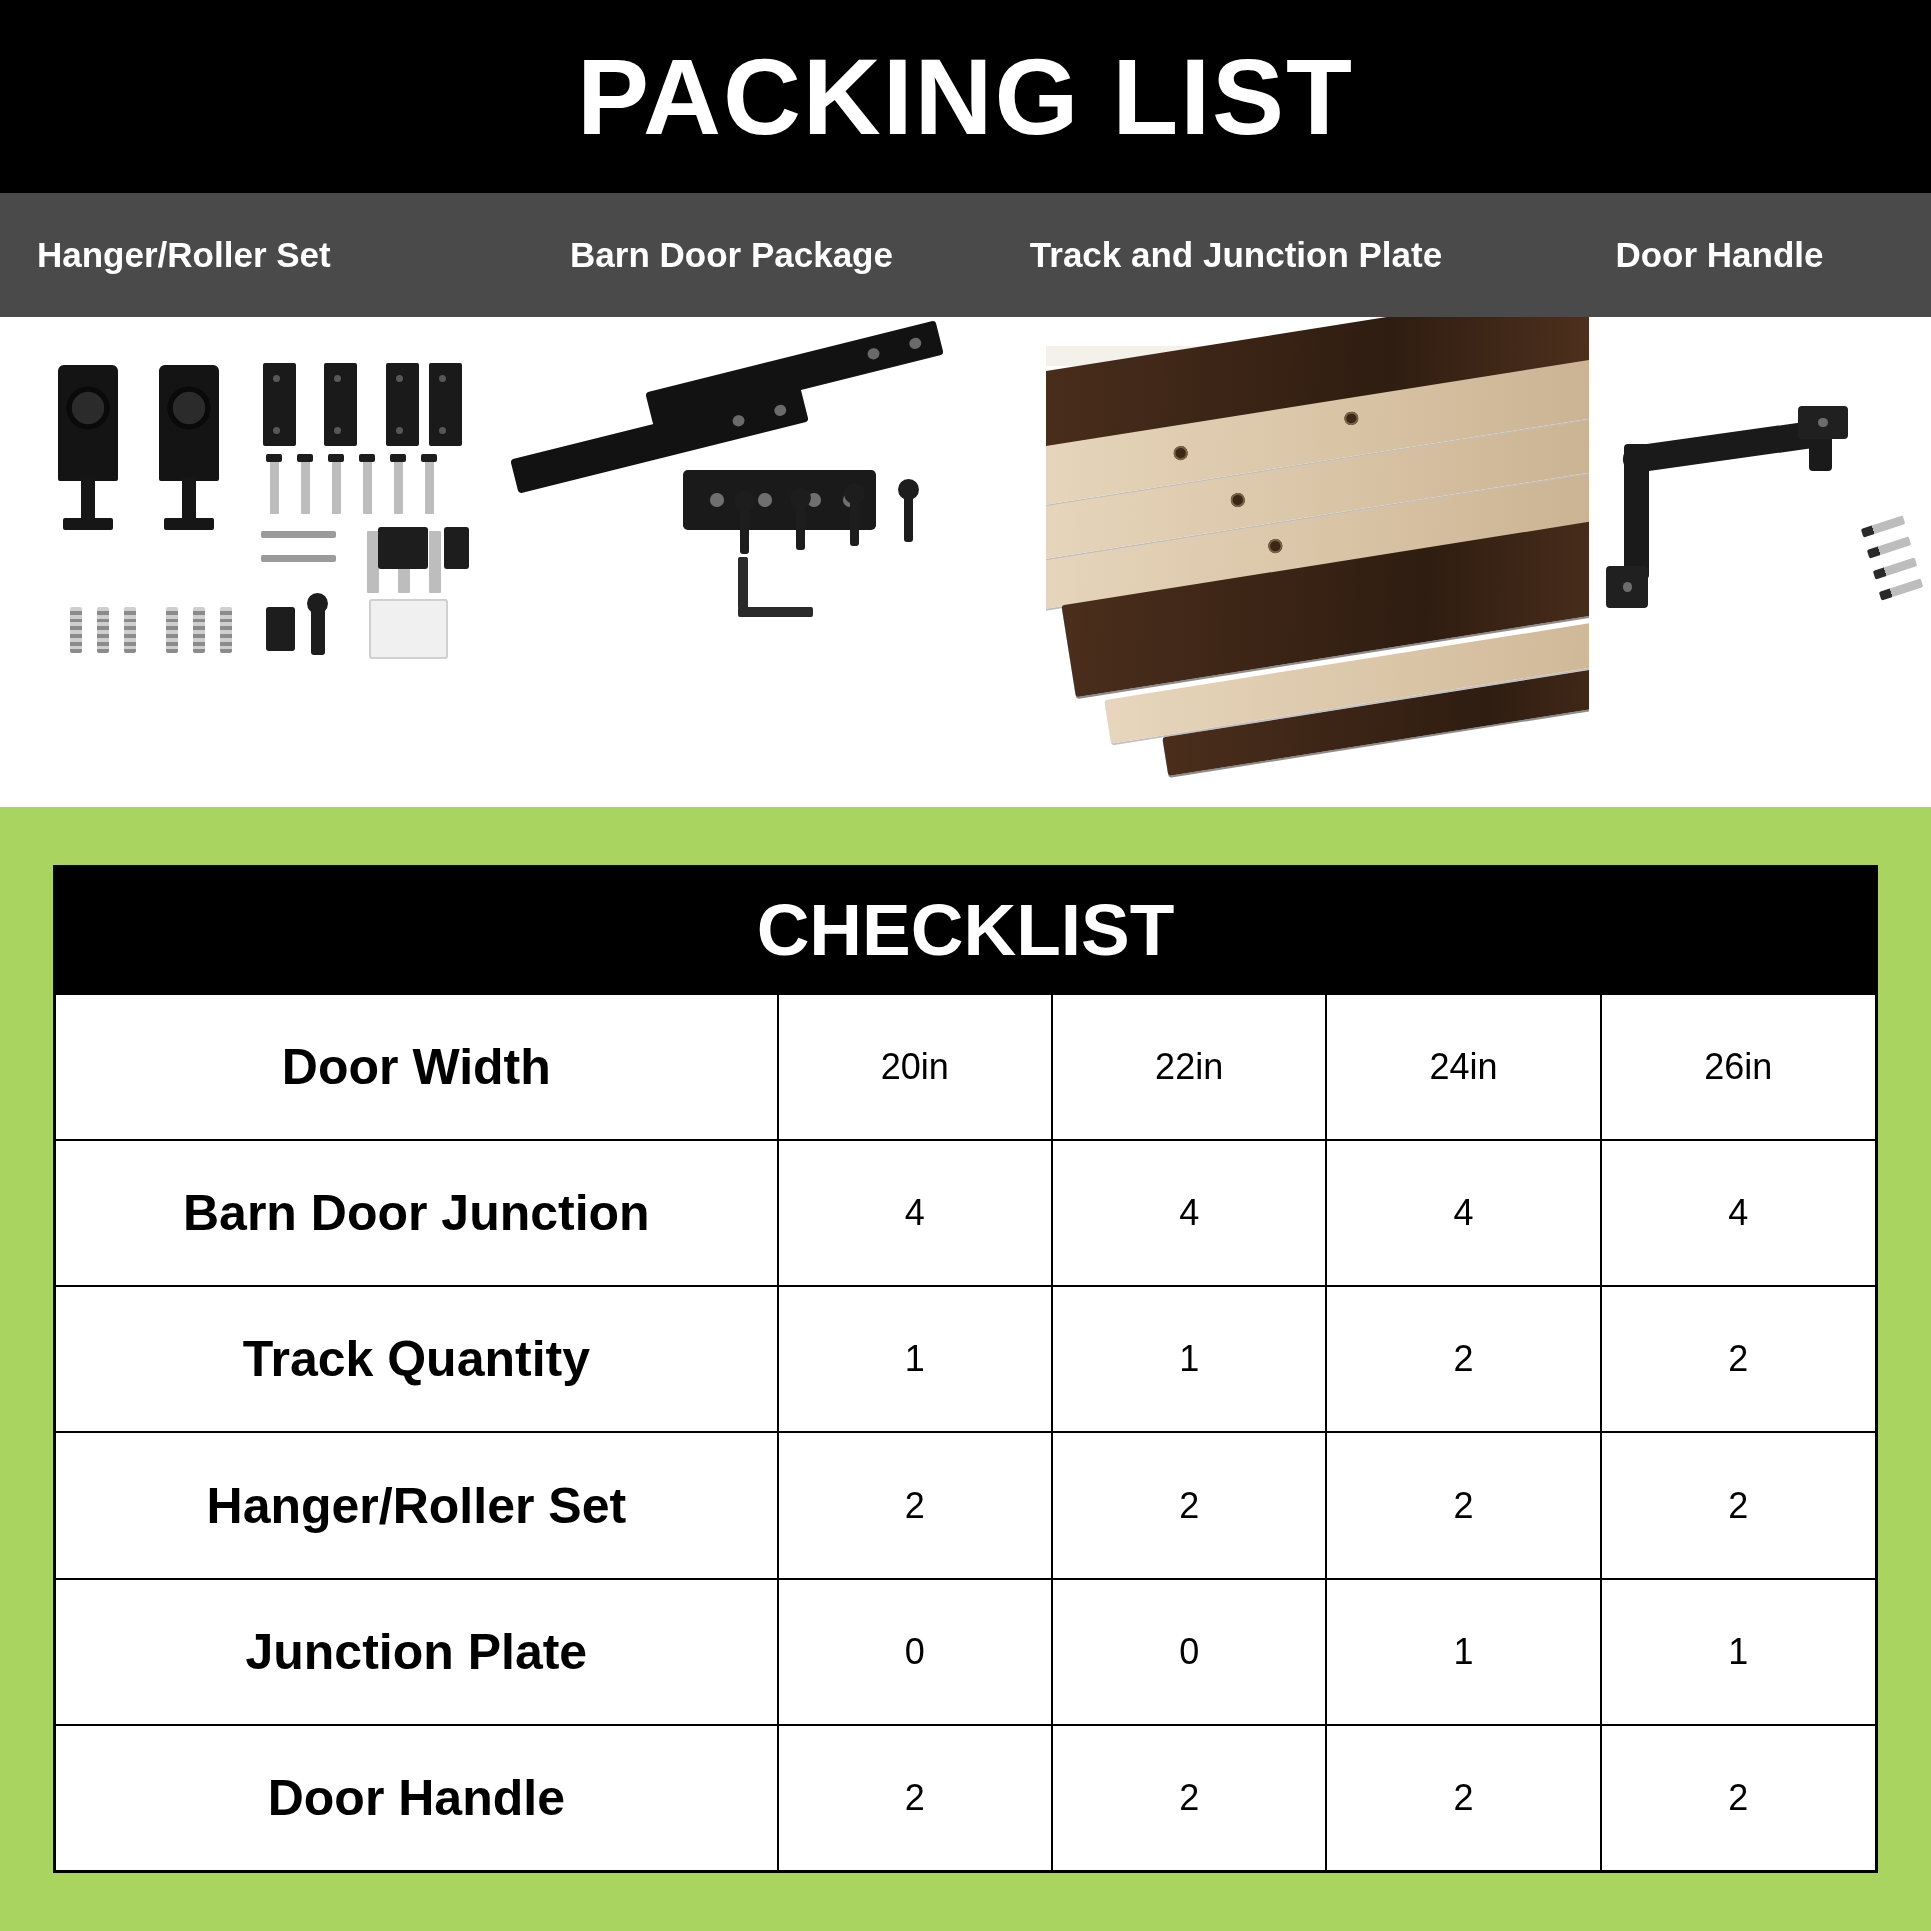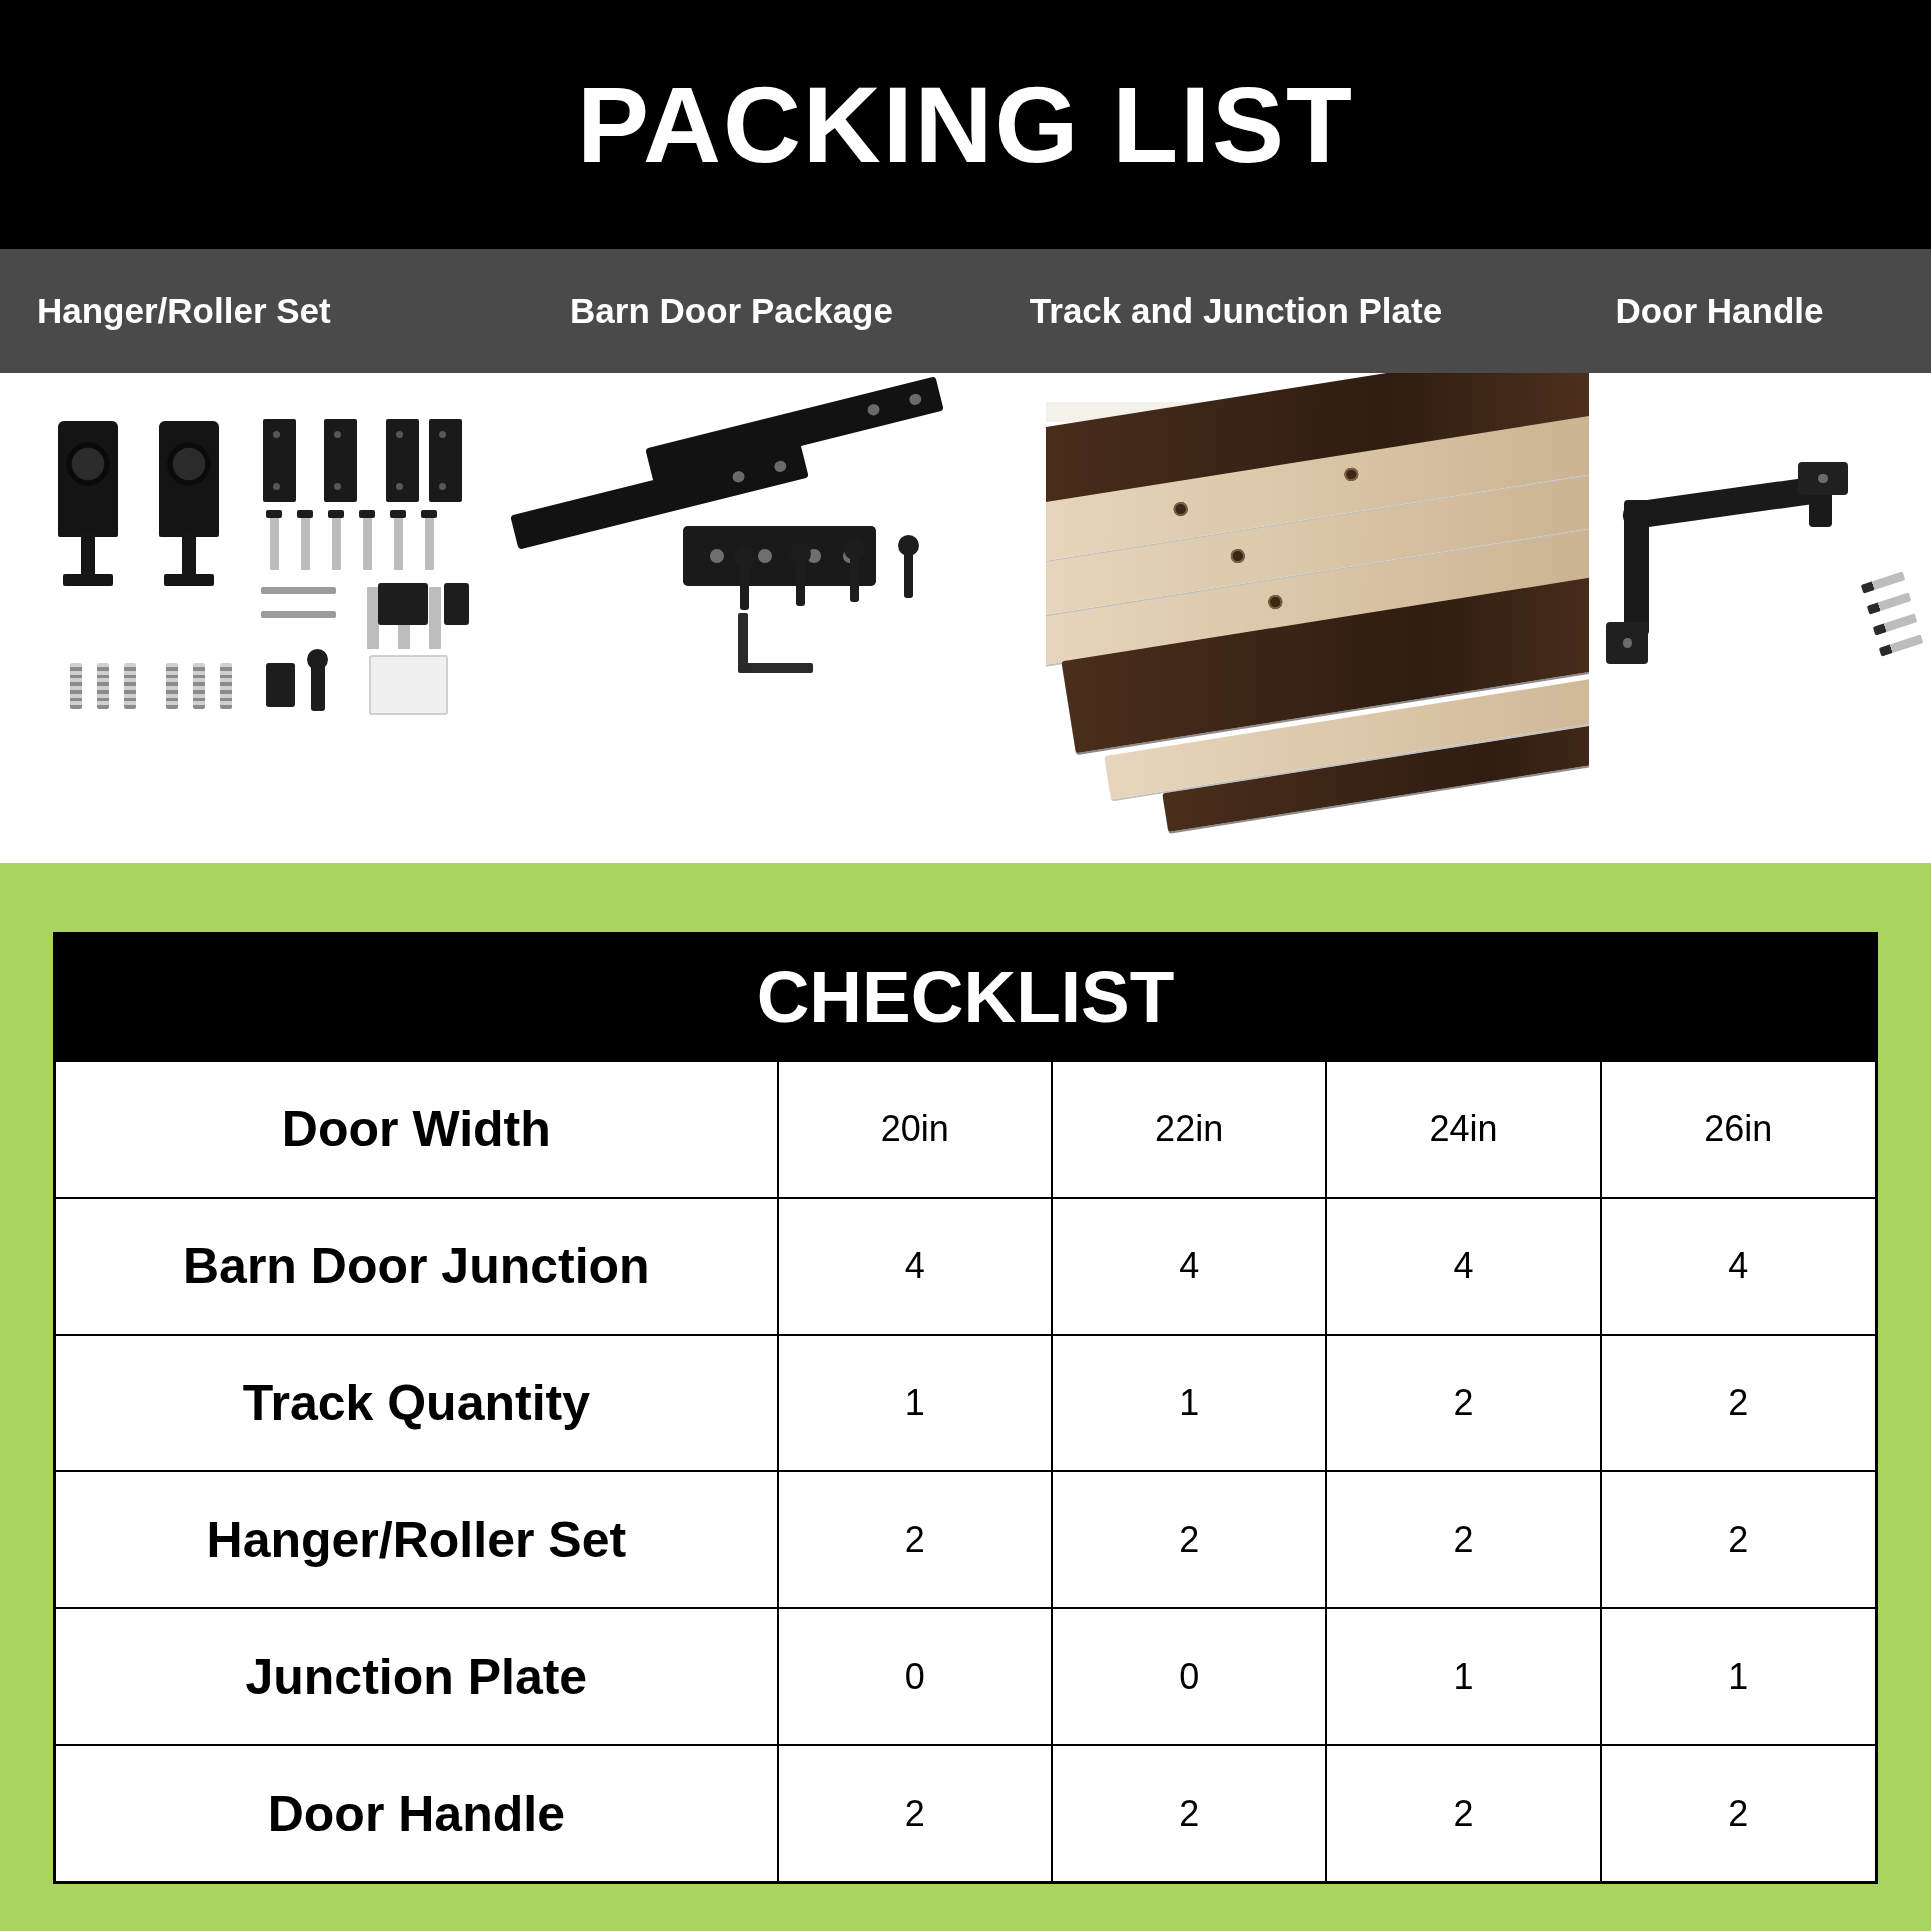--- a/index.html
+++ b/index.html
@@ -18,21 +18,21 @@
     height: 1931px;
     position: relative;
     background: #ffffff;
     display: flex;
     flex-direction: column;
   }
 
   
   .header {
     background: #000000;
-    height: 249px;
+    height: 193px;
     display: flex;
     align-items: center;
     justify-content: center;
     flex: none;
   }
   .header-title {
     color: #ffffff;
     font-size: 108px;
     font-weight: bold;
     letter-spacing: 1.9px;
@@ -273,21 +273,20 @@
     box-sizing: border-box;
   }
   .checklist-wrap {
     background: #ffffff;
     border: 3.9px solid #000000;
     box-sizing: border-box;
     width: 100%;
     height: 100%;
     display: flex;
     flex-direction: column;
-    margin-top: 11px;
   }
   .checklist-title {
     background: #000000;
     color: #ffffff;
     font-size: 73px;
     font-weight: bold;
     text-align: center;
     padding: 25px 0 29px 0;
     line-height: 1;
     flex: none;

